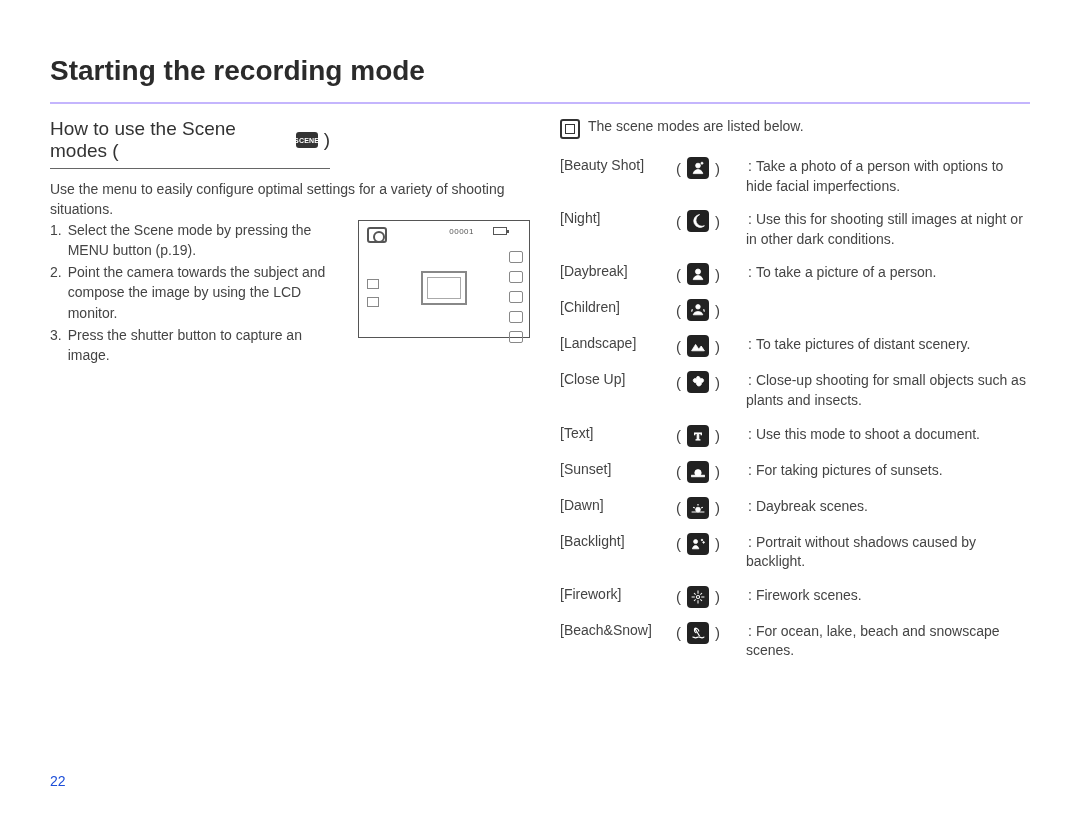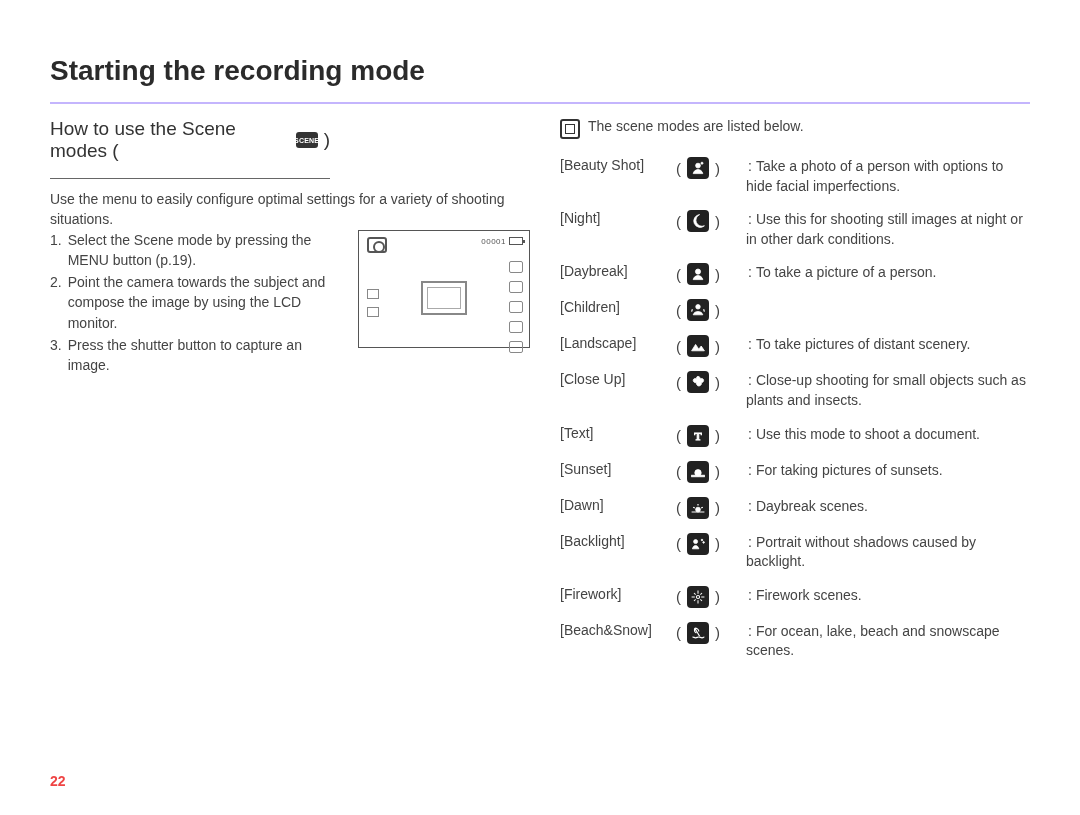--- a/index.html
+++ b/index.html
@@ -24,21 +24,21 @@
     display: flex;
     gap: 30px;
   }
   .col-left { width: 480px; flex: none; }
   .col-right { flex: 1; }
   .subhead-row {
     display: flex;
     align-items: center;
     gap: 6px;
     border-bottom: 1px solid #666;
-    padding-bottom: 16px;
+    padding-bottom: 6px;
     margin-bottom: 10px;
     width: 280px;
   }
   .subhead {
     font-size: 19px;
     color: #333;
   }
   .scene-badge {
     display:inline-flex;align-items:center;justify-content:center;
     width:22px;height:16px;border-radius:3px;background:#333;
@@ -57,21 +57,21 @@
     flex:1;
   }
   .steps li { display:flex;gap:6px;margin-bottom:2px; }
   .steps .num { flex:none; }
   .lcd {
     width:172px;height:118px;border:1px solid #555;flex:none;
     position:relative;background:#fff;
   }
   .lcd .cam-icon{position:absolute;top:6px;left:8px;width:20px;height:16px;border:2px solid #555;border-radius:3px;}
   .lcd .cam-icon::after{content:"";position:absolute;top:2px;left:4px;width:8px;height:8px;border:2px solid #555;border-radius:50%;}
-  .lcd .top-right{position:absolute;top:6px;right:6px;font-size:8px;color:#555;letter-spacing:.5px;display:flex;gap:3px;align-items:center;}
+  .lcd .top-right{position:absolute;top:6px;right:22px;font-size:8px;color:#555;letter-spacing:.5px;display:flex;gap:19px;align-items:center;}
   .lcd .batt{display:inline-block;width:14px;height:8px;border:1px solid #555;position:relative;}
   .lcd .batt::after{content:"";position:absolute;right:-3px;top:2px;width:2px;height:3px;background:#555;}
   .lcd .side-icons{position:absolute;right:6px;top:30px;display:flex;flex-direction:column;gap:8px;}
   .lcd .side-icons span{width:14px;height:12px;border:1px solid #888;border-radius:2px;}
   .lcd .left-icons{position:absolute;left:8px;top:58px;display:flex;flex-direction:column;gap:8px;}
   .lcd .left-icons span{width:12px;height:10px;border:1px solid #888;}
   .lcd .frame{position:absolute;left:62px;top:50px;width:46px;height:34px;border:2px solid #888;}
   .lcd .frame::after{content:"";position:absolute;inset:4px;border:1px solid #aaa;}
   .right-intro{
     display:flex;align-items:flex-start;gap:8px;font-size:14px;color:#444;margin-bottom:18px;text-align:right;
@@ -86,21 +86,21 @@
   .scene-paren{flex:none;display:flex;align-items:center;gap:6px;}
   .scene-pl,.scene-pr{font-size:15px;}
   .scene-icon{
     width:22px;height:22px;border-radius:4px;background:#222;flex:none;
     display:flex;align-items:center;justify-content:center;color:#fff;font-size:11px;
   }
   .scene-icon svg{fill:#fff;stroke:#fff;}
   .scene-desc{margin-left:10px;line-height:1.4;}
   .colon{margin:0 4px 0 2px;}
   .page-num{
-    position:absolute;left:50px;bottom:26px;font-size:14px;font-weight:bold;color:#ef4444;
+    position:absolute;left:50px;bottom:26px;font-size:14px;font-weight:normal;color:#1d4ed8;
   }
 </style>
 </head>
 <body>
 
 <h1 class="page-title">Starting the recording mode</h1>
 
 <div class="columns">
   <div class="col-left">
     <div class="subhead-row">

